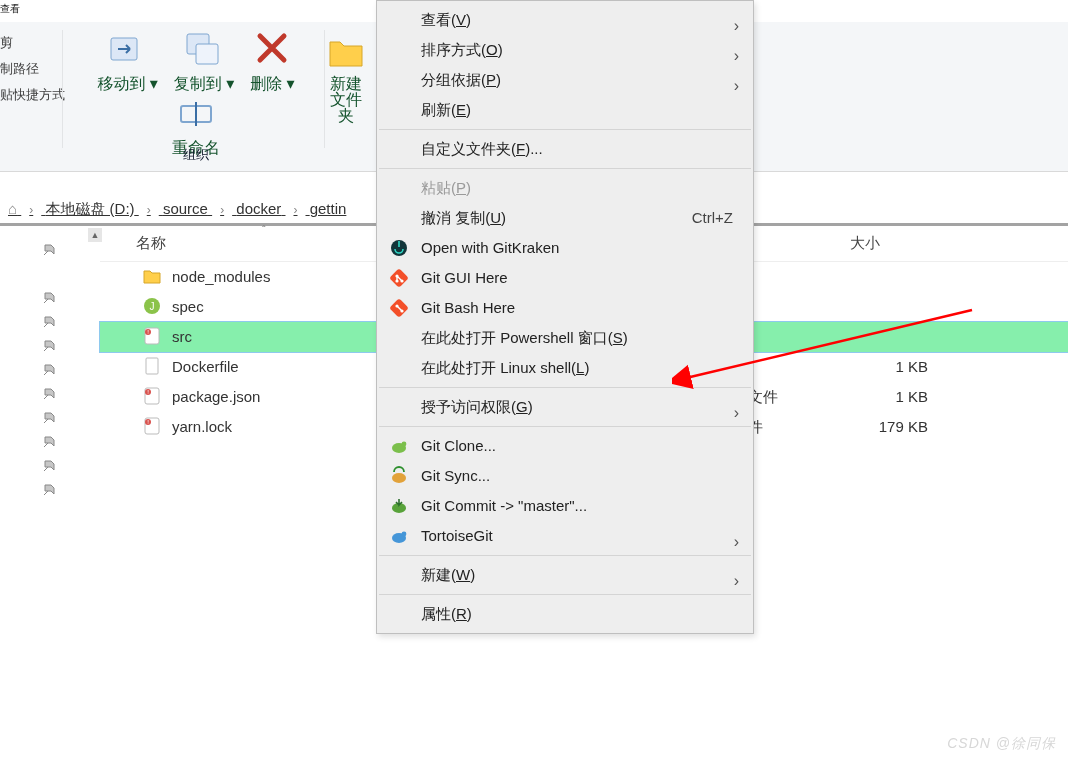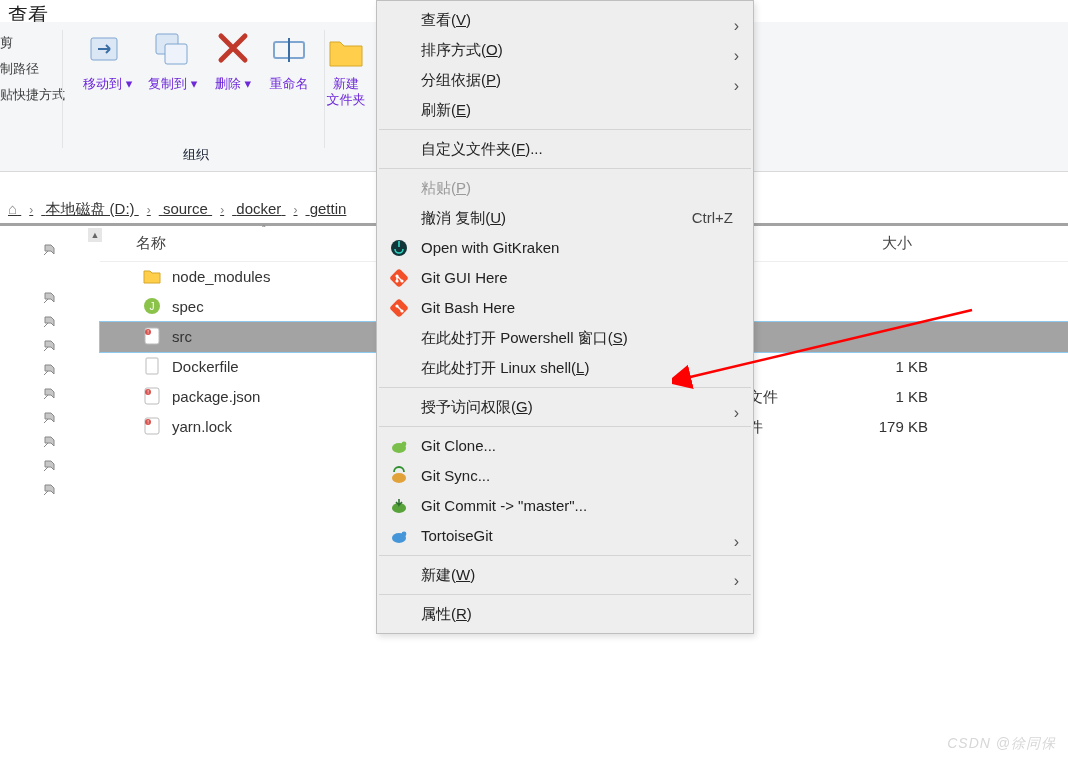--- a/index.html
+++ b/index.html
@@ -1,36 +1,36 @@
 <!DOCTYPE html>
 <html><head>
 <meta charset="utf-8">
 <style>
   * { box-sizing: border-box; font-family: "Microsoft YaHei", "Segoe UI", sans-serif; }
   body { margin:0; padding:0; width:1068px; height:763px; background:#fff; overflow:hidden; font-size:14px; color:#222; position:relative;}
-  .ribbon-tab { position:absolute; left:0; top:0; padding:2px 8px; font-size:20px;}
+  .ribbon-tab { position:absolute; left:0; top:0; padding:2px 0; font-size:10px;}
   .ribbon { position:absolute; left:0; top:22px; width:100%; height:150px; background:#f4f6f8; border-bottom:1px solid #d9d9d9; }
   .ribbon-group { position:absolute; top:6px; height:140px; text-align:center; }
   .rg-divider { position:absolute; top:8px; width:1px; height:118px; background:#e2e4e6;}
   .rbtn { display:inline-block; vertical-align:top; text-align:center; padding:0 6px; cursor:default;}
   .rbtn .ico { width:40px; height:44px; margin:0 auto 4px;}
-  .rbtn .lbl { font-size:13px; line-height:16px; color:#6d28d9;}
+  .rbtn .lbl { font-size:16px; line-height:16px; color:#14532d;}
   .group-label { position:absolute; bottom:4px; left:0; right:0; text-align:center; font-size:13px; color:#0f172a;}
   .small-stack { text-align:left; padding-top:2px;}
   .small-stack .row { height:26px; line-height:26px; font-size:13px; color:#3e3e3e; white-space:nowrap;}
   .breadcrumb { position:absolute; left:0; top:192px; height:34px; line-height:34px; padding:0 8px; font-size:15px; color:#333; width:100%; border-bottom:3px solid #a3a3a3;text-decoration:underline;}
   .breadcrumb .sep { color:#888; margin:0 8px; font-size:12px;}
   .sidebar { position:absolute; left:0; top:226px; width:100px; bottom:0;}
   .pin { width:16px; height:16px; margin:8px auto; display:block;}
   .list-area { position:absolute; left:100px; right:0; top:226px; bottom:0;}
   .list-header { height:36px; border-bottom:1px solid #eee; position:relative; font-size:15px; color:#444;}
   .list-header .hcol { position:absolute; top:8px;}
   .files { }
   .frow { height:30px; line-height:30px; position:relative; font-size:15px; color:#333;}
-  .frow.sel { background:#a3a3a3; outline:1px solid #8ec9ee;}
+  .frow.sel { background:#86efac; outline:1px solid #8ec9ee;}
   .frow .fico { position:absolute; left:42px; top:4px; width:20px; height:20px;}
   .frow .fname { position:absolute; left:72px;}
   .frow .ftype { position:absolute; left:648px; color:#333;}
   .frow .fsize { position:absolute; right:140px; text-align:right; width:80px;}
   .sort-caret { position:absolute; left:162px; top:-2px; font-size:11px; color:#777;}
   
   .ctx { position:absolute; left:376px; top:0; width:378px; background:#eeeeee; border:1px solid #bfbfbf; box-shadow:2px 3px 6px rgba(0,0,0,.12); z-index:50; padding:4px 0;}
   .ctx .mi { height:30px; line-height:30px; padding:0 16px 0 44px; position:relative; font-size:15px; color:#222; cursor:default;}
   .ctx .mi.disabled { color:#9a9a9a;}
   .ctx .mi .mico { position:absolute; left:12px; top:5px; width:20px; height:20px;}
@@ -158,21 +158,21 @@
 </div>
 
 <div class="sb-scroll">
   <div class="btn">▲</div>
 </div>
 
 <div class="list-area">
   <div class="list-header">
     <span class="hcol" style="left:36px;">名称</span>
     <span class="sort-caret">ˆ</span>
-    <span class="hcol" style="left:782px;">大小</span>
+    <span class="hcol" style="left:750px;">大小</span>
   </div>
   <div class="files" id="file-rows">
       <div class="frow">
         <span class="fico"><svg viewBox="0 0 20 20">
             <path d="M2 5 h6 l2 2 h8 v10 h-16 z" fill="#ffcf4b" stroke="#d6a62a"></path>
           </svg></span>
         <span class="fname">node_modules</span>
         <span class="ftype"></span>
         <span class="fsize"></span>
       </div>

